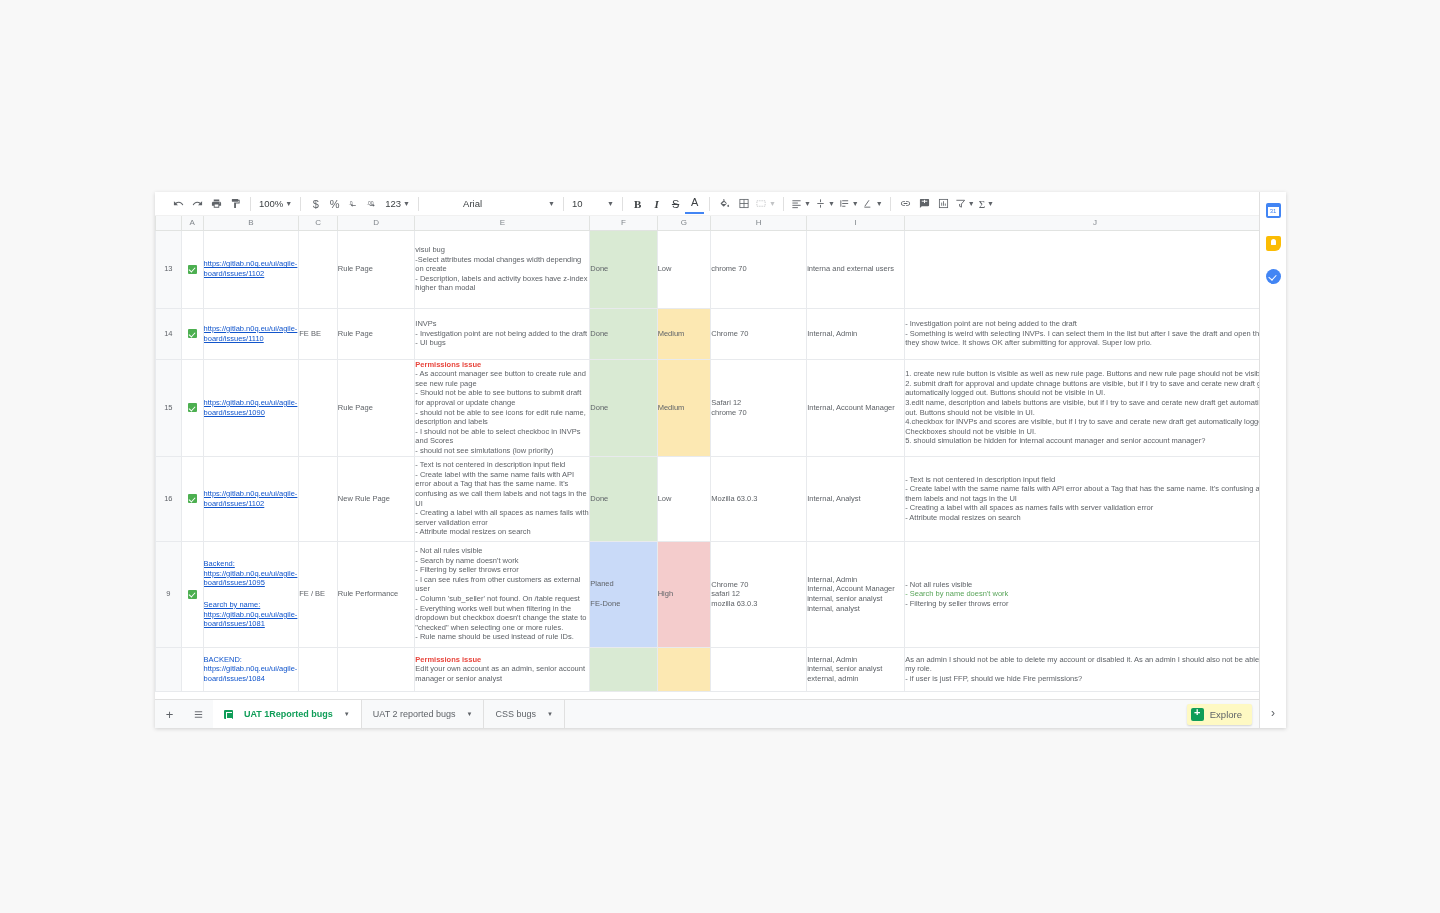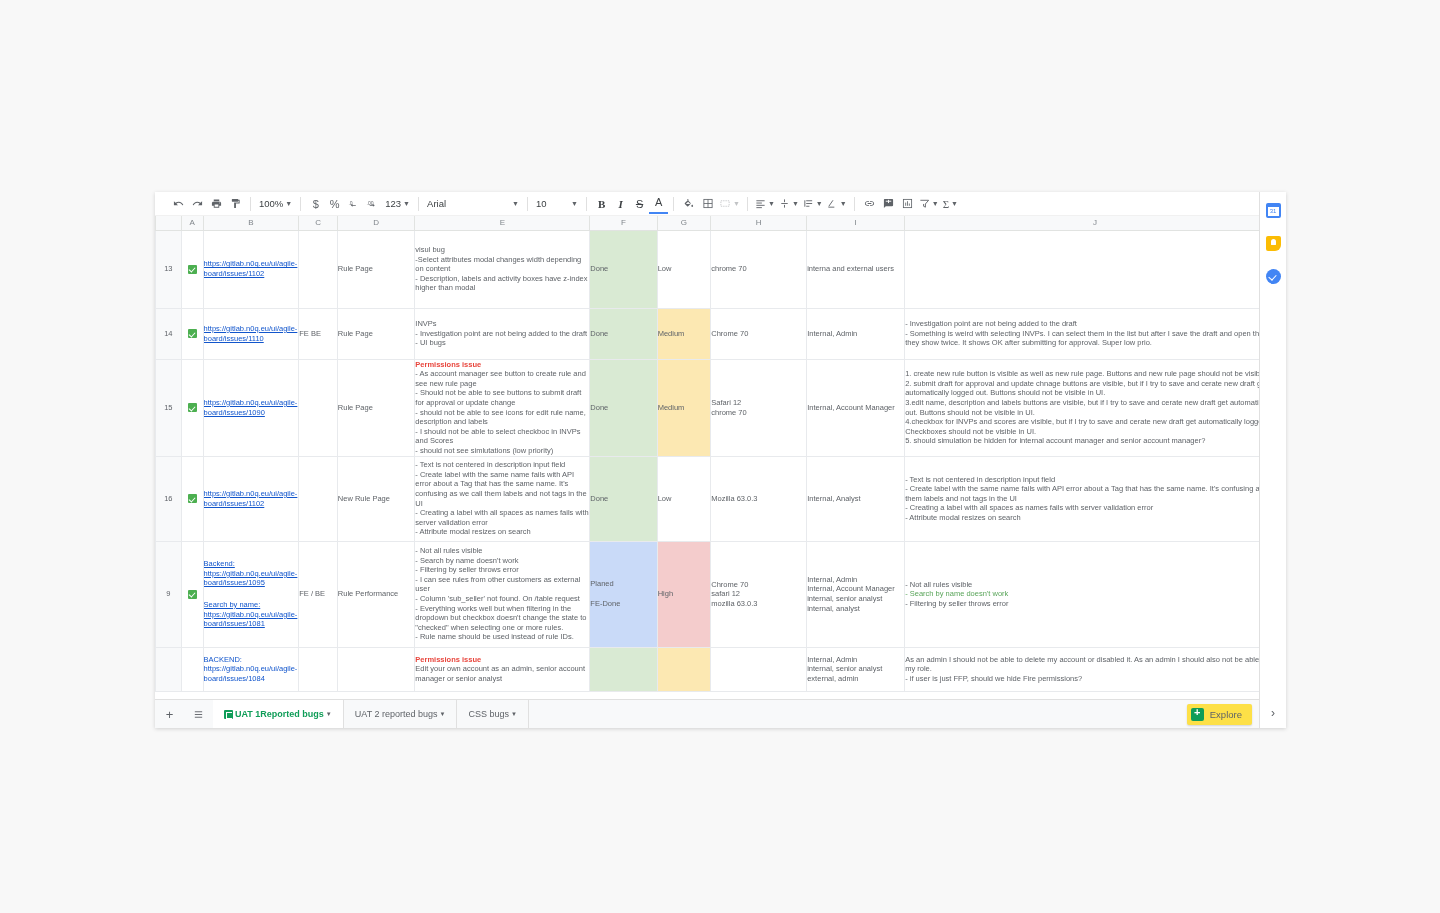--- a/index.html
+++ b/index.html
@@ -68,21 +68,21 @@
     display: flex; align-items: center;
     padding: 0 3px;
   }
   .tb-select {
     display: flex; align-items: center;
     font-size: 9.5px; color: #3c4043;
     padding: 0 3px;
   }
   .tb-select .label { overflow: hidden; white-space: nowrap; }
   .tb-select .rule { flex: 1; }
-  .tb-font { width: 98px; }
+  .tb-font { width: 98px; margin-left: 36px; }
   .tb-size { width: 48px; }
   .tb-fmt {
     font-size: 11px; color: #3c4043;
     font-weight: 700;
     padding: 0 4px;
   }
   .tb-collapse {
     position: absolute; right: 12px; top: 4px;
     color: #5f6368; font-size: 11px;
   }
@@ -232,21 +232,21 @@
   .sb-icon {
     width: 29px;
     display:flex; align-items:center; justify-content:center;
     color:#5f6368; font-size: 13px;
   }
   .tab {
     display:flex; align-items:center;
     padding: 0 11px;
     font-size: 9px;
     color: #5f6368;
-    gap: 2px;
+    gap: 11px;
     border-right: 1px solid #e0e0e0;
     cursor: default;
     white-space: nowrap;
   }
   .tab.active {
     background: #fff;
     color: #0f9d58;
     font-weight: bold;
     border-right: 1px solid #e0e0e0;
   }
@@ -262,21 +262,21 @@
     position:absolute; left:2px; top:2px;
     width:5px; height:5px;
     border-left:1px solid #fff; border-top:1px solid #fff;
     border-bottom:1px solid #fff;
   }
   .tab-caret { font-size: 6px; color:#5f6368; }
   .explore {
     position:absolute; right: 34px; top: 4px;
     display:flex; align-items:center; gap:6px;
     padding: 2px 10px 2px 4px;
-    background:#fde047;
+    background:#fef9c3;
     border-radius: 2px;
     box-shadow: 0 1px 2px rgba(0,0,0,0.15);
     height: 21px;
     font-size: 9.5px;
     color: #5f6368;
     justify-content: space-between;
   }
   .explore-ico {
     width: 13px; height: 13px;
     background: #0f9d58;
@@ -523,21 +523,21 @@
 
           <tr style="height:78px">
             <td class="rownum">13</td>
             <td class="chk"><span class="checkbox"></span></td>
             <td class="cellpad">
                 <a class="lnk">https://gitlab.n0q.eu/ui/agile-board/issues/1102</a>
               </td>
             <td class="ctr"></td>
             <td class="ctr">Rule Page</td>
             <td class="cellpad"><span style="white-space:pre-wrap">visul bug
--Select attributes modal changes width depending on content
+-Select attributes modal changes width depending on create
 - Description, labels and activity boxes have z-index higher than modal</span></td>
             <td class="ctr bg-green">Done</td>
             <td class="ctr">Low</td>
             <td class="ctr">chrome 70</td>
             <td class="cellpad"><span style="white-space:pre-wrap">interna and external users</span></td>
             <td class="cellpad"></td>
           </tr>
 
           <tr style="height:51px">
             <td class="rownum">14</td>

